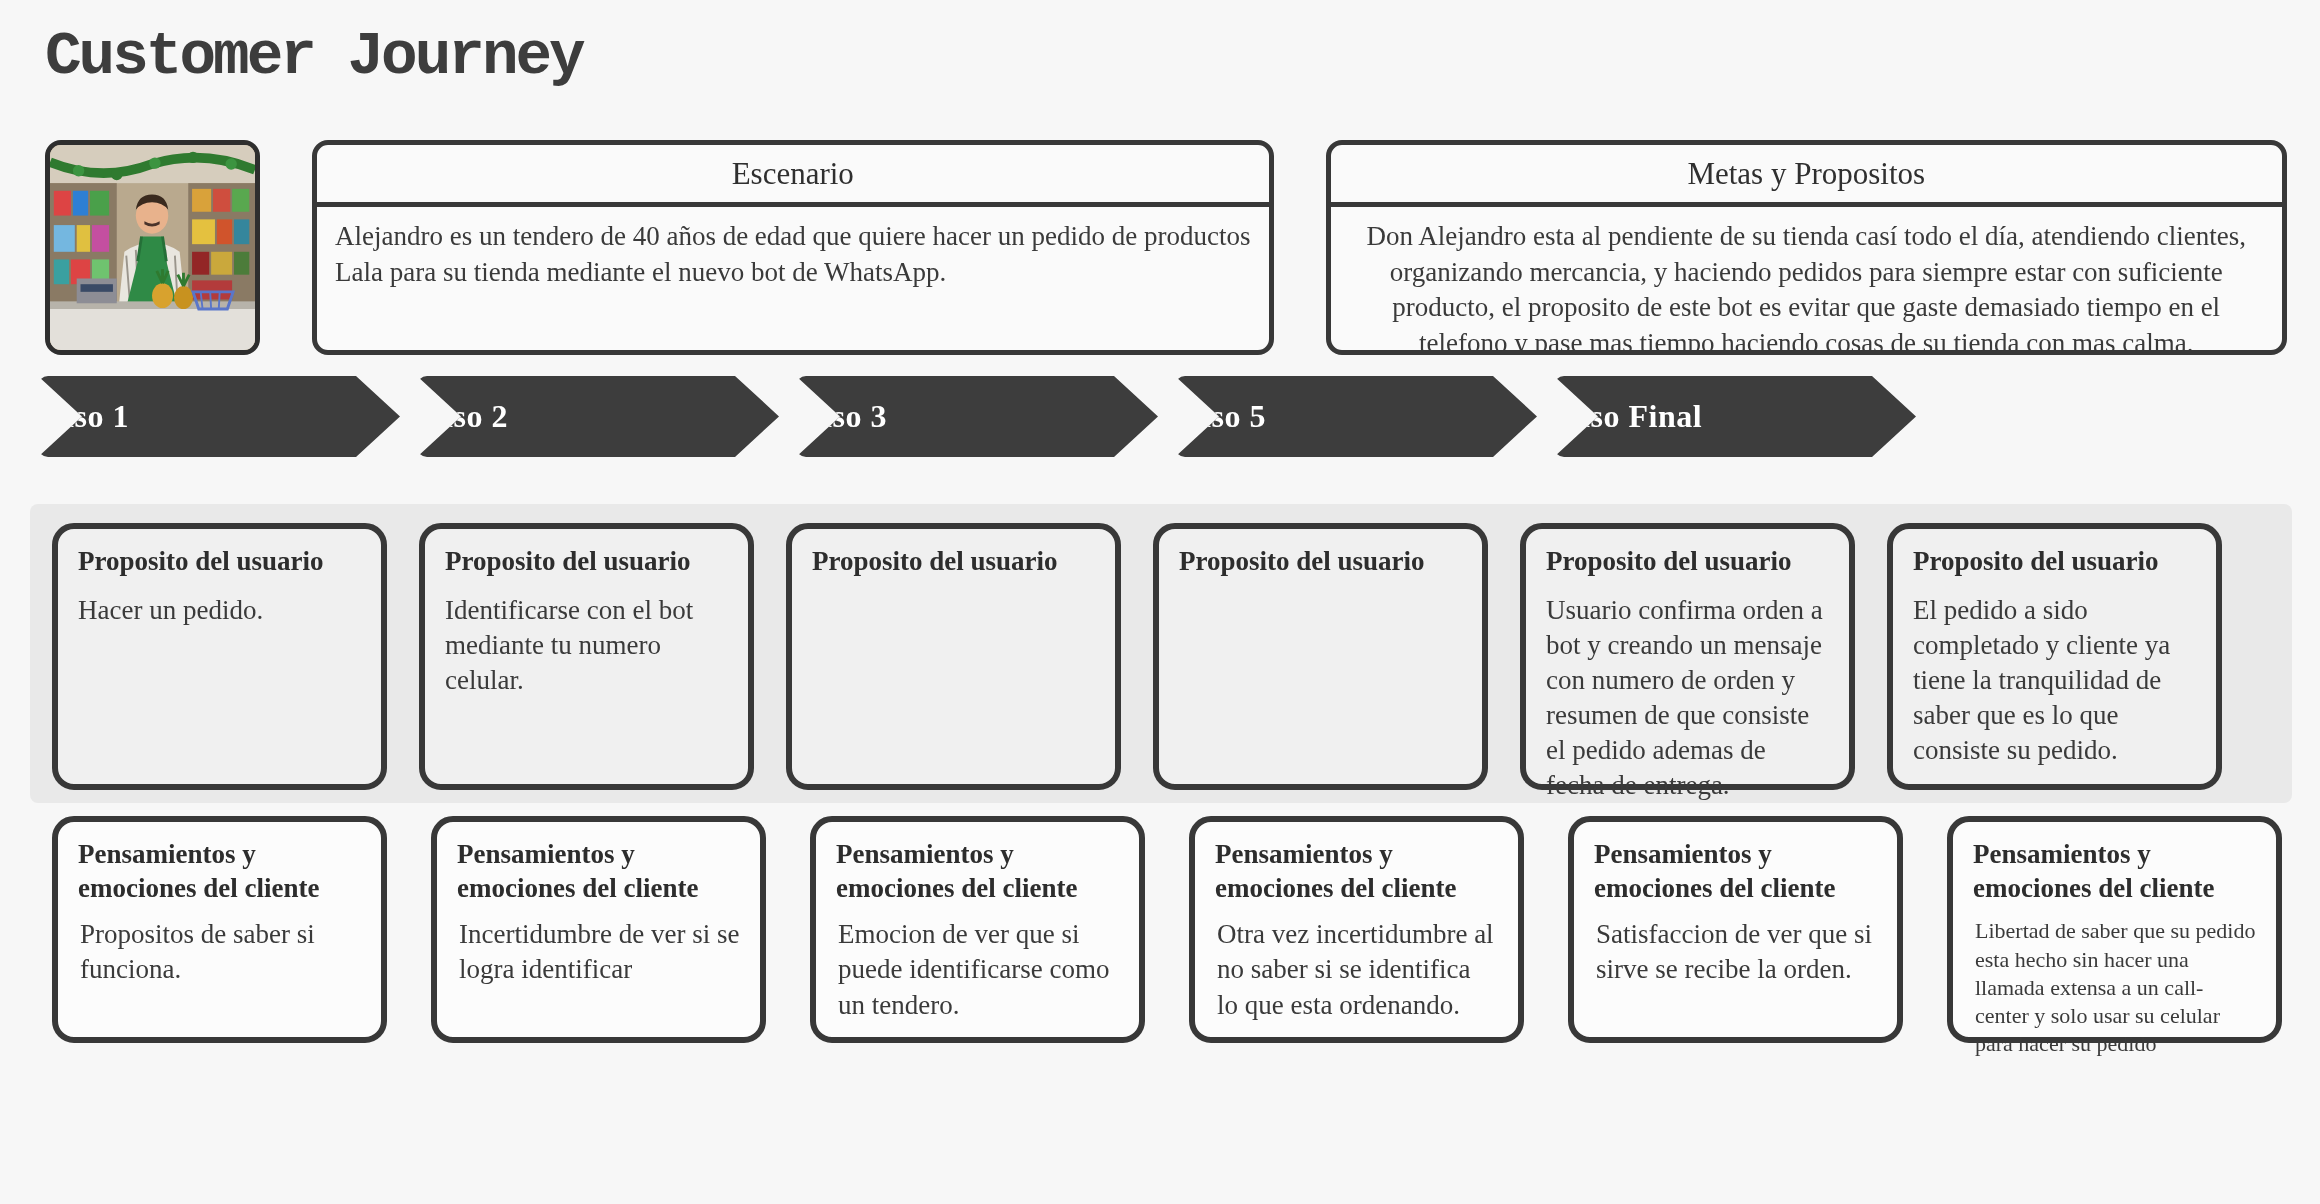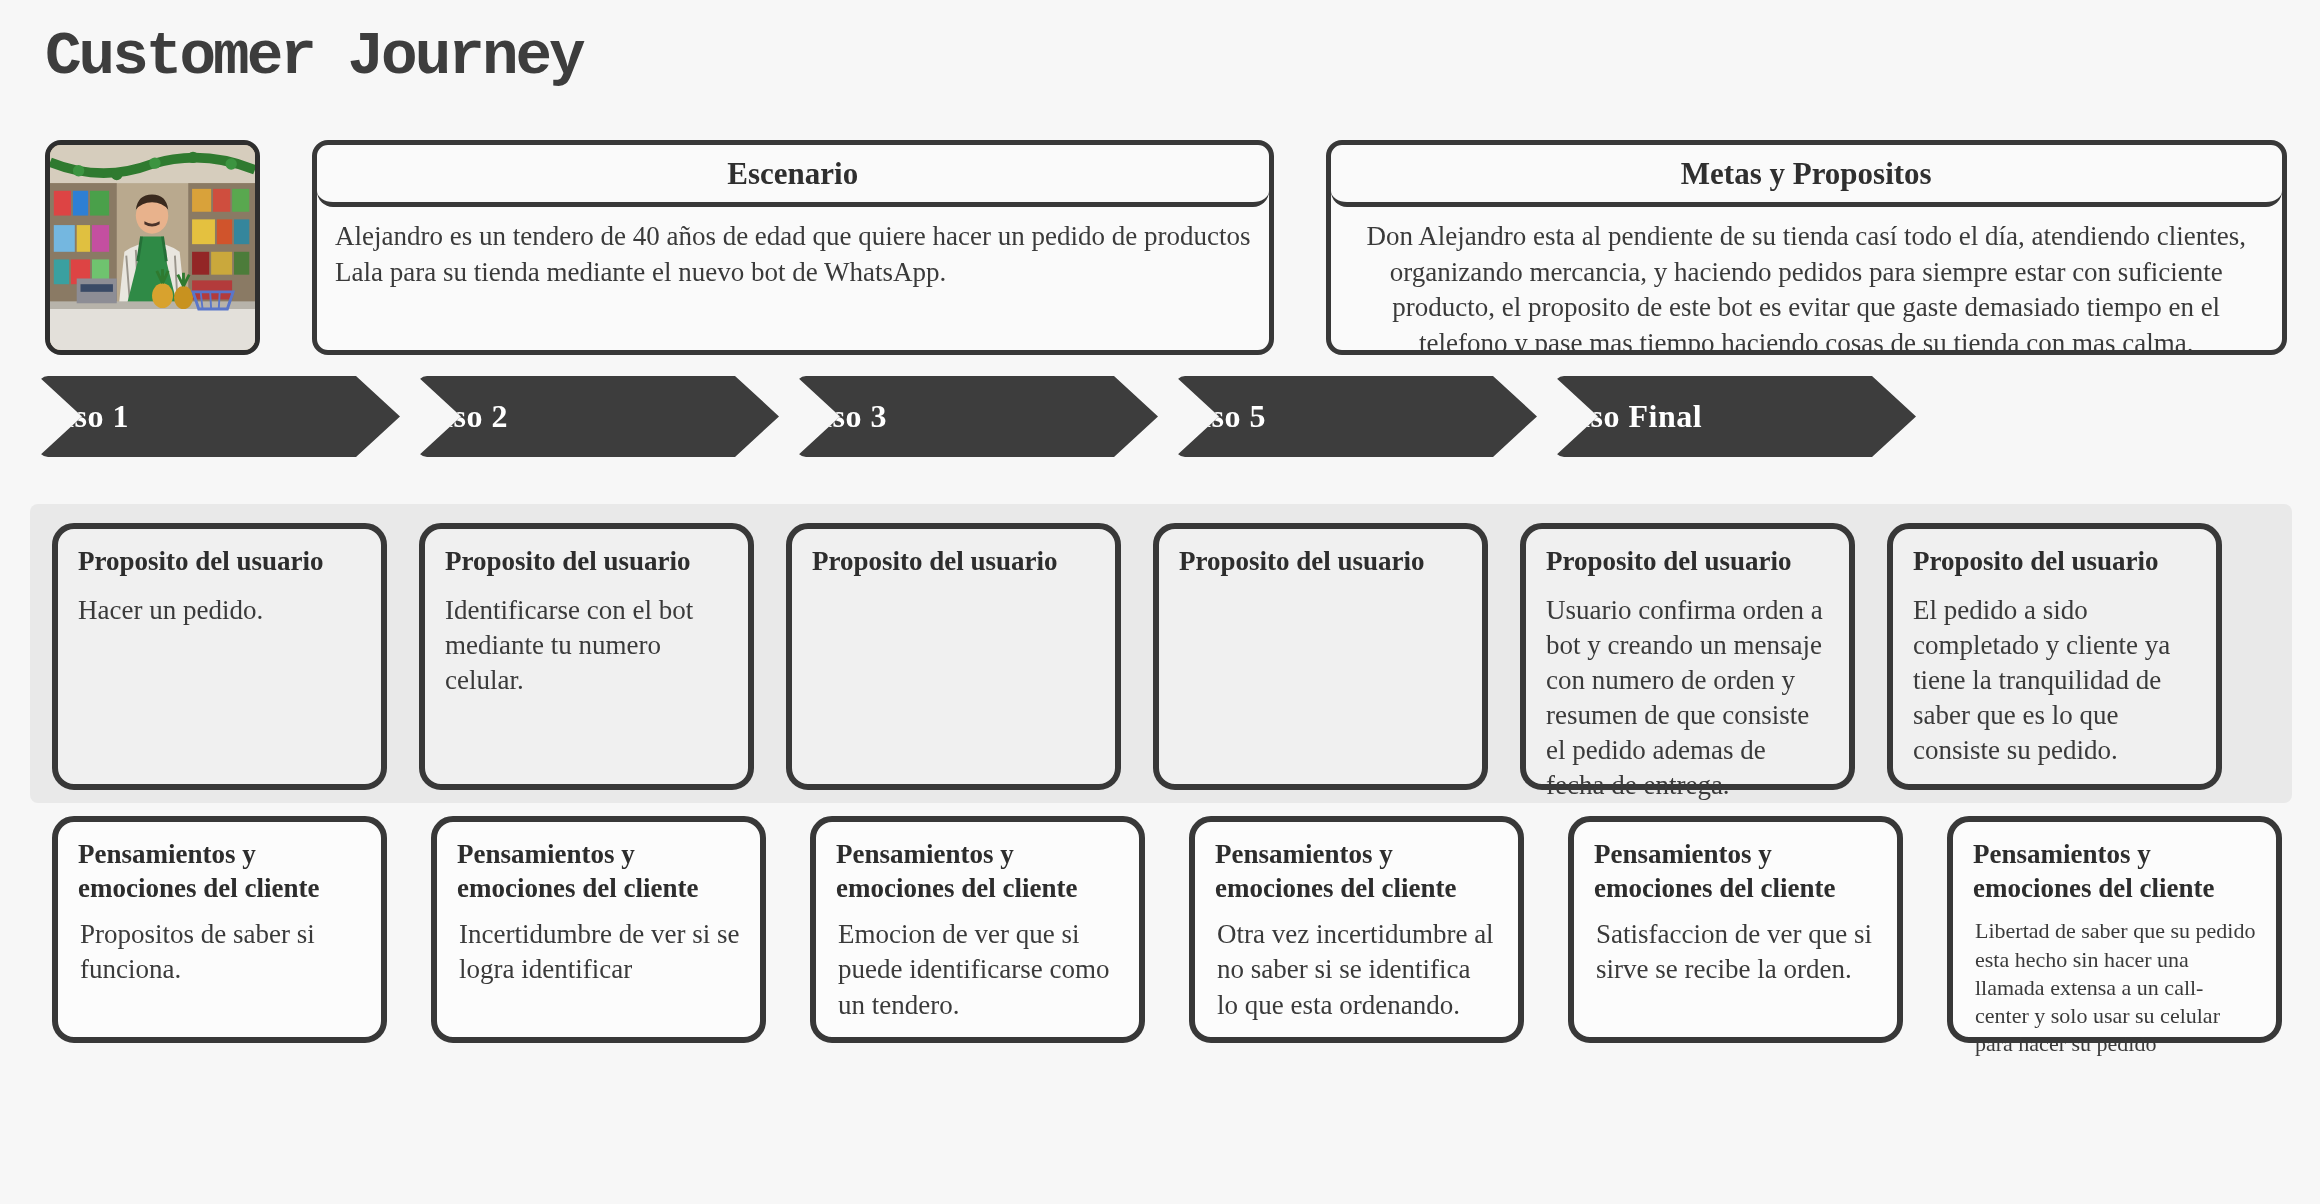--- a/index.html
+++ b/index.html
@@ -54,26 +54,25 @@
     border:5px solid var(--border-dark);
     border-radius:16px;
     background:var(--panel-bg);
     display:flex;
     flex-direction:column;
     overflow:hidden;
   }
   .panel-header{
     border-bottom:5px solid var(--border-dark);
     text-align:center;
-    font-weight:bold;
+    font-weight:normal;
     font-size:31px;
     color:#2f2f2f;
     padding:11px 8px 10px 8px;
     flex:0 0 auto;
-    border-radius:16px;
   }
   .panel-body{
     padding:12px 18px;
     font-size:27px;
     line-height:1.32;
     color:var(--body-text);
   }
   .panel-body.centered{text-align:center;padding:12px 26px;}
   
   .steps-row{

